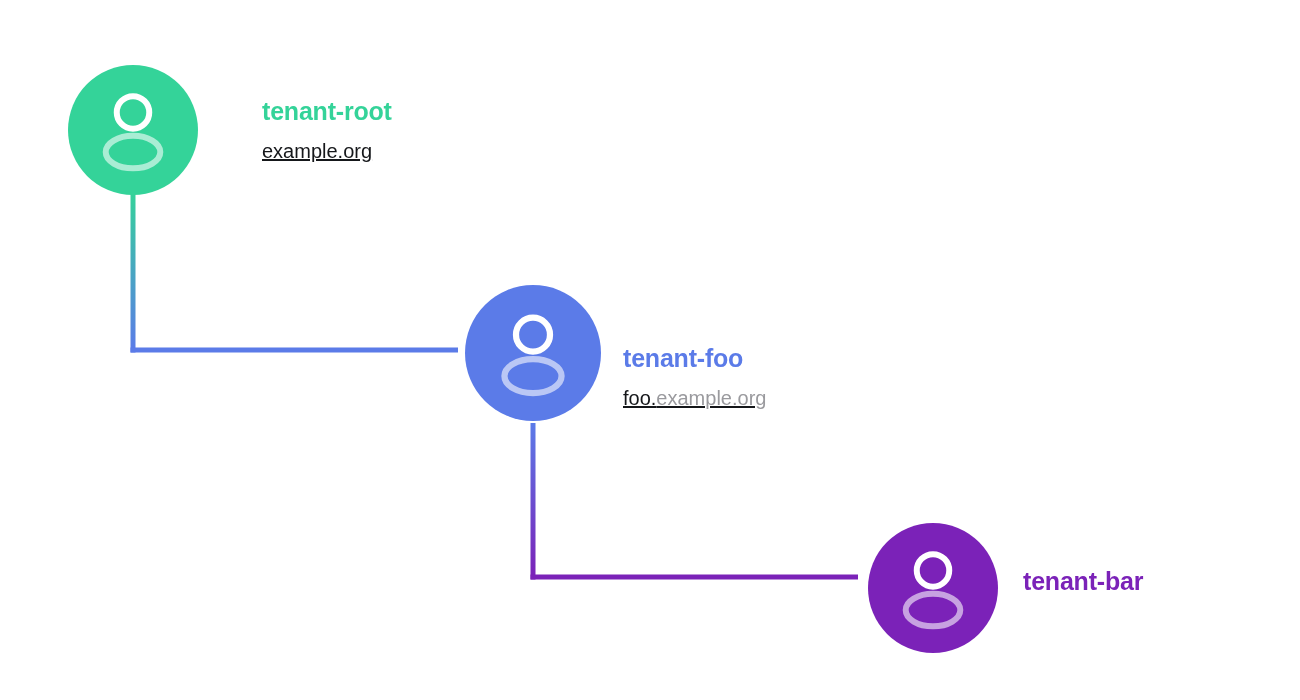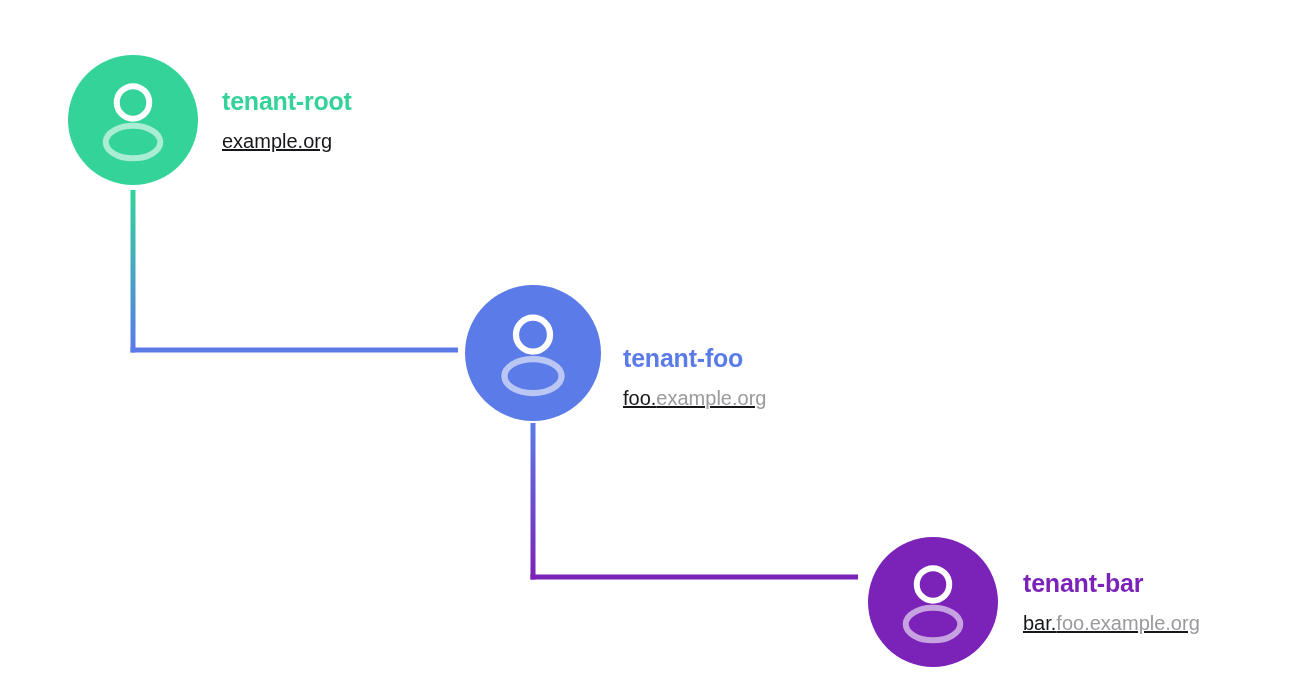--- a/index.html
+++ b/index.html
@@ -95,21 +95,21 @@
       </defs>
     <g id="connector-paths">
         <path d="M 133 190 L 133 352.5" stroke="url(#grad-root-to-foo)" stroke-width="5" fill="none" stroke-linecap="butt"></path>
         <path d="M 130.5 350 L 458 350" stroke="#5B7BE8" stroke-width="5" fill="none" stroke-linecap="butt"></path>
         <path d="M 533 423 L 533 579.5" stroke="url(#grad-foo-to-bar)" stroke-width="5" fill="none" stroke-linecap="butt"></path>
         <path d="M 530.5 577 L 858 577" stroke="#7B22B8" stroke-width="5" fill="none" stroke-linecap="butt"></path>
       </g>
   </svg>
 
   <div id="nodes-layer">
-      <div class="node" style="left: 68px; top: 55px; height: 130px;">
+      <div class="node" style="left: 68px; top: 65px; height: 130px; gap: 40px;">
         <div class="node-avatar" style="width: 130px; height: 130px; background: rgb(52, 211, 153);">
           <svg viewBox="0 0 100 100" xmlns="http://www.w3.org/2000/svg">
             <circle cx="50" cy="36.5" r="12.5" fill="none" stroke="#ffffff" stroke-width="4.6"></circle>
             <ellipse cx="50" cy="67" rx="21" ry="12.5" fill="none" stroke="#ffffff" stroke-opacity="0.58" stroke-width="4.6"></ellipse>
           </svg>
         </div>
         <div class="node-text" style="margin-left: 24px;">
           <div class="node-title" style="color: rgb(52, 211, 153); font-size: 25px; margin-bottom: 14px;">tenant-root</div>
           <div class="node-domain" style="font-size: 20px;"><span class="domain-prefix">example.org</span></div>
         </div>
@@ -119,27 +119,26 @@
           <svg viewBox="0 0 100 100" xmlns="http://www.w3.org/2000/svg">
             <circle cx="50" cy="36.5" r="12.5" fill="none" stroke="#ffffff" stroke-width="4.6"></circle>
             <ellipse cx="50" cy="67" rx="21" ry="12.5" fill="none" stroke="#ffffff" stroke-opacity="0.58" stroke-width="4.6"></ellipse>
           </svg>
         </div>
         <div class="node-text" style="margin-left: 22px; margin-top: 48px;">
           <div class="node-title" style="color: rgb(91, 123, 232); font-size: 25px; margin-bottom: 14px;">tenant-foo</div>
           <div class="node-domain" style="font-size: 20px;"><span class="domain-prefix">foo.</span><span class="domain-suffix">example.org</span></div>
         </div>
       </div>
-      <div class="node" style="left: 868px; top: 537px; height: 130px;">
+      <div class="node" style="left: 868px; top: 523px; height: 130px;">
         <div class="node-avatar" style="width: 130px; height: 130px; background: rgb(123, 34, 184);">
           <svg viewBox="0 0 100 100" xmlns="http://www.w3.org/2000/svg">
             <circle cx="50" cy="36.5" r="12.5" fill="none" stroke="#ffffff" stroke-width="4.6"></circle>
             <ellipse cx="50" cy="67" rx="21" ry="12.5" fill="none" stroke="#ffffff" stroke-opacity="0.58" stroke-width="4.6"></ellipse>
           </svg>
         </div>
         <div class="node-text" style="margin-left: 25px;">
           <div class="node-title" style="color: rgb(123, 34, 184); font-size: 25px; margin-bottom: 14px;">tenant-bar</div>
-          <div class="node-domain" style="font-size: 20px;"><span class="domain-prefix">bar.</span><span class="domain-suffix">foo.example.org</span></div>
         </div>
       </div>
     </div>
 
 </div>
 
 </body></html>

